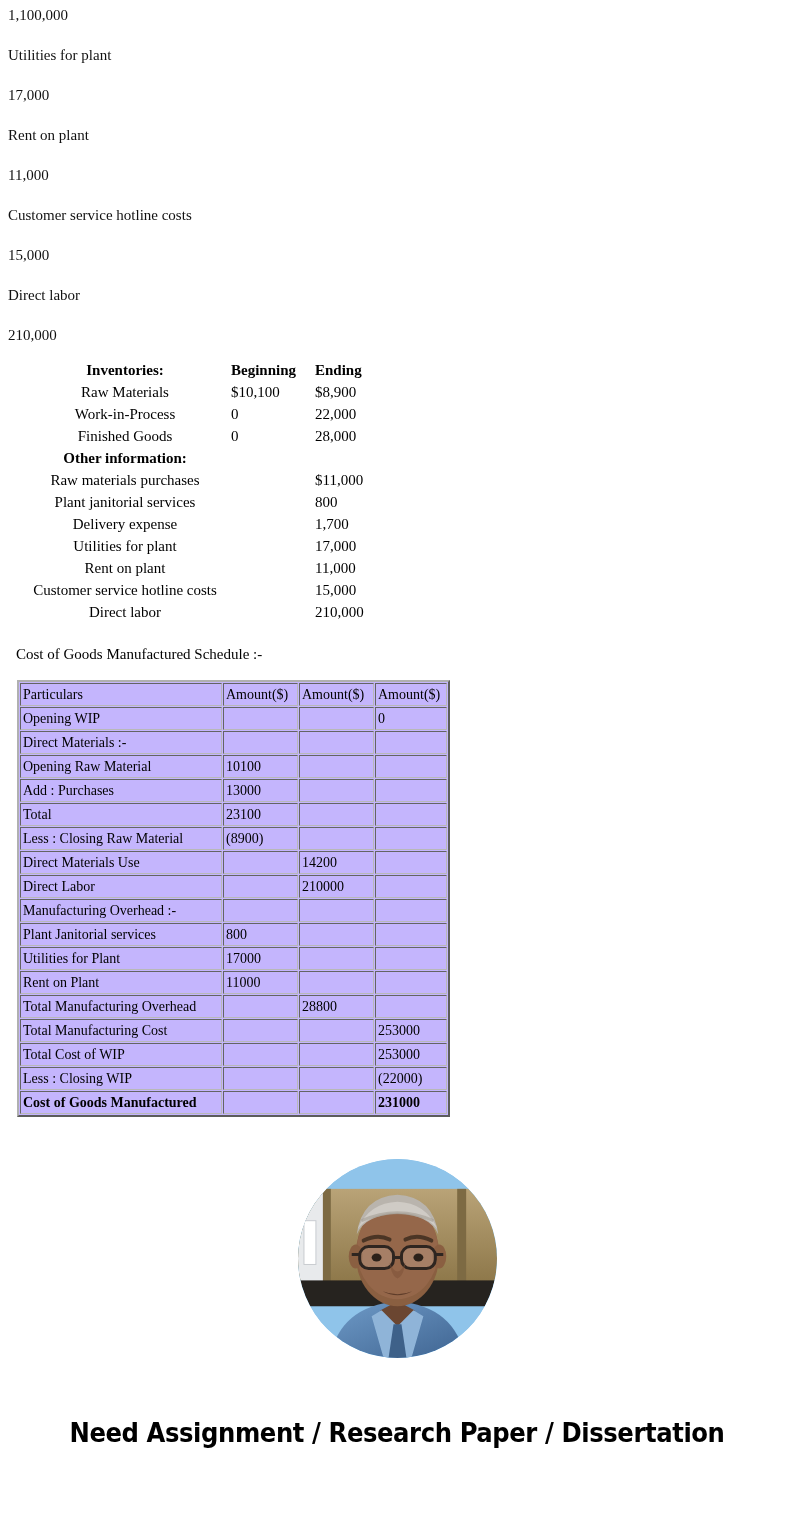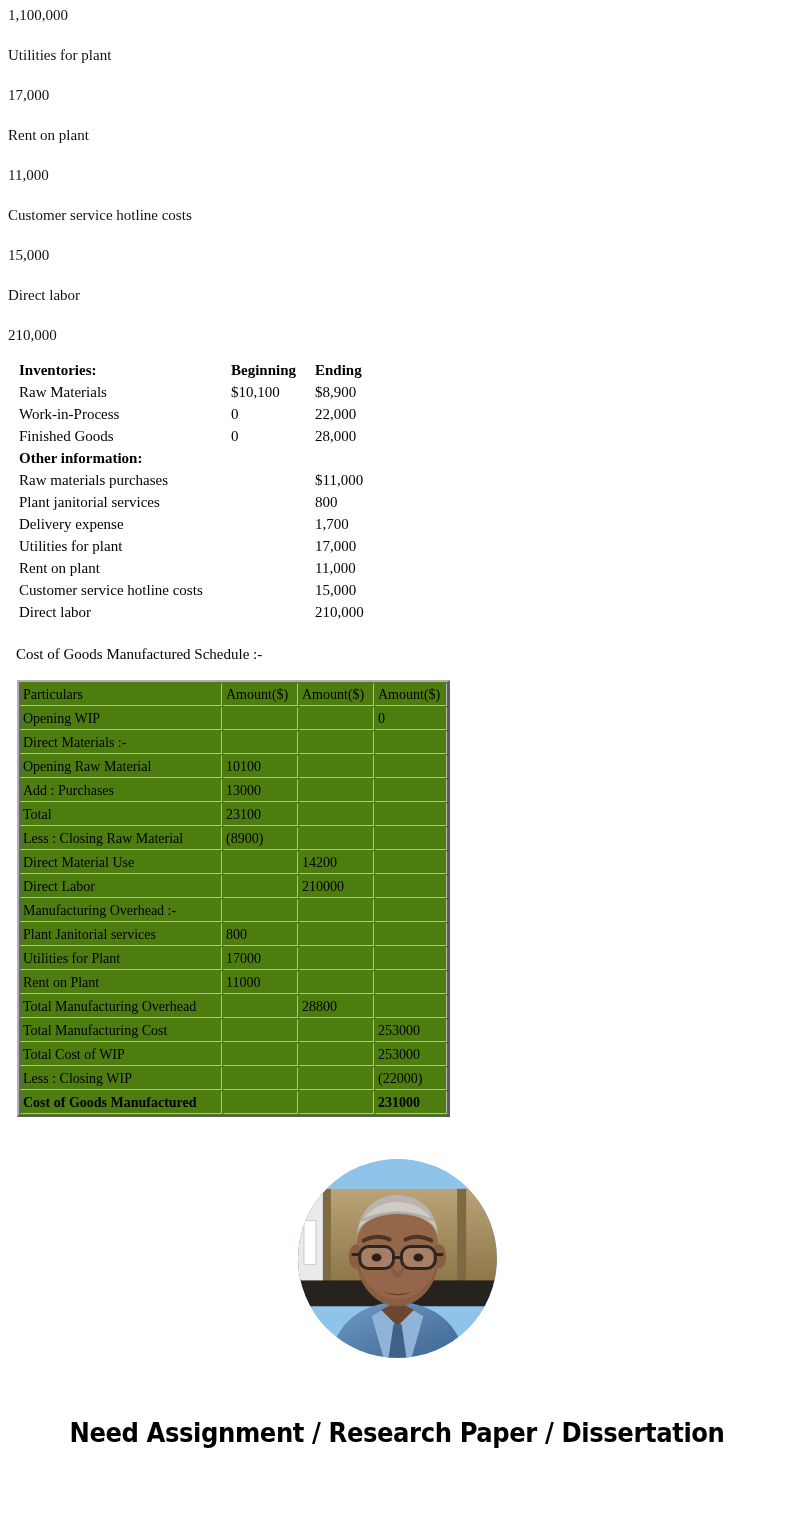--- a/index.html
+++ b/index.html
@@ -36,21 +36,21 @@
     font-family: "Liberation Serif", "DejaVu Serif", serif;
     font-size: 15px;
     border-collapse: collapse;
   }
   .info-block td {
     padding: 0 0 0 0;
     height: 22px;
     vertical-align: baseline;
     white-space: nowrap;
   }
-  .info-block td.c-label { width: 212px; padding-left: 8px; }
+  .info-block td.c-label { width: 212px; padding-left: 8px; text-align: center; }
   .info-block td.c-beg   { width: 84px;  }
   .info-block td.c-end   { width: 120px; }
   .info-block tr.hdr td,
   .info-block tr.sub td { font-weight: bold; }
 
   
   .solution-heading {
     font-family: "Liberation Serif", "DejaVu Serif", serif;
     font-size: 17px;
     font-weight: bold;
@@ -63,21 +63,21 @@
     margin: 19px 0 0 8px;
     line-height: 18px;
   }
 
   
   .cogm-wrap { margin: 17px 0 0 9px; }
   table.cogm {
     border-collapse: separate;
     border-spacing: 1px;
     border: 2px outset #b0b0b0;
-    background: #4d7c0f;
+    background: #c4b5fd;
     font-family: "Liberation Serif", "DejaVu Serif", serif;
     font-size: 14px;
     table-layout: fixed;
     width: 428px;
   }
   table.cogm td {
     border: 1px inset #b8b8b8;
     height: 20px;
     padding: 0 2px 1px 2px;
     vertical-align: middle;
@@ -250,21 +250,21 @@
           <td></td>
           <td></td>
         </tr>
         <tr>
           <td>Less : Closing Raw Material</td>
           <td>(8900)</td>
           <td></td>
           <td></td>
         </tr>
         <tr>
-          <td>Direct Material Use</td>
+          <td>Direct Materials Use</td>
           <td></td>
           <td>14200</td>
           <td></td>
         </tr>
         <tr>
           <td>Direct Labor</td>
           <td></td>
           <td>210000</td>
           <td></td>
         </tr>

